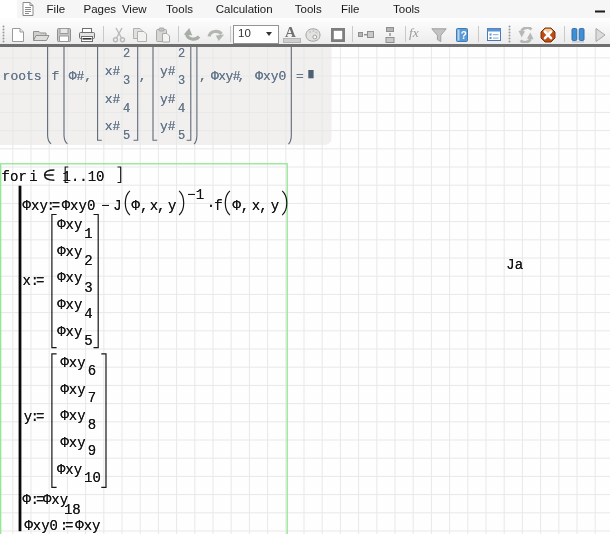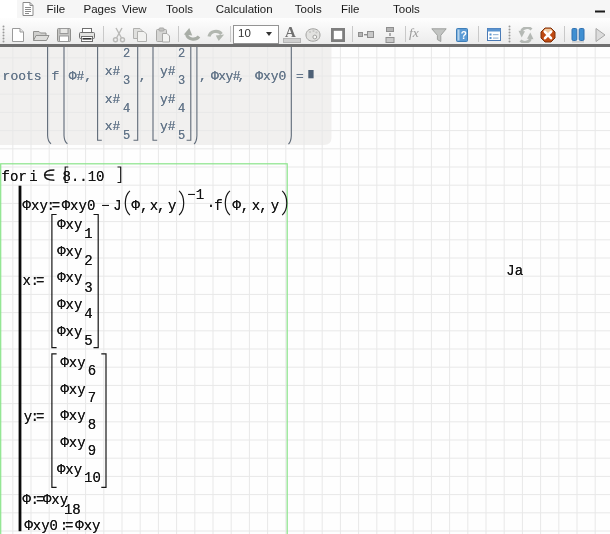--- a/index.html
+++ b/index.html
@@ -300,21 +300,21 @@
 <span class="sg" style="left:123.0px;top:1.5px">2</span>
 <span class="sg" style="left:178.0px;top:1.5px">2</span>
 <span class="sg" style="left:123.0px;top:29.0px">3</span>
 <span class="sg" style="left:178.0px;top:29.0px">3</span>
 <span class="sg" style="left:123.0px;top:56.5px">4</span>
 <span class="sg" style="left:178.0px;top:56.5px">4</span>
 <span class="sg" style="left:123.0px;top:84.0px">5</span>
 <span class="sg" style="left:178.0px;top:84.0px">5</span>
 <span class="m" style="left:1.6px;top:123.7px">for</span>
 <span class="m" style="left:29.3px;top:123.7px">i</span>
-<span class="m" style="left:62.5px;top:123.7px">8..10</span>
+<span class="m" style="left:62.5px;top:123.7px">1..10</span>
 <span class="m" style="left:22.6px;top:152.7px">Φxy</span>
 <span class="m" style="left:46.6px;top:152.7px">:</span>
 <span class="m" style="left:51.8px;top:152.7px">=</span>
 <span class="m" style="left:61.7px;top:152.7px">Φxy0</span>
 <span class="m" style="left:101.3px;top:152.7px">−</span>
 <span class="m" style="left:113.2px;top:152.7px">J</span>
 <span class="m" style="left:131.5px;top:152.7px">Φ,</span>
 <span class="m" style="left:149.8px;top:152.7px">x</span>
 <span class="m" style="left:157.0px;top:152.7px">,</span>
 <span class="m" style="left:167.9px;top:152.7px">y</span>
@@ -353,14 +353,14 @@
 <span class="m" style="left:84.0px;top:425.1px">10</span>
 <span class="m" style="left:22.6px;top:446.5px">Φ</span>
 <span class="m" style="left:30.4px;top:446.5px">:</span>
 <span class="m" style="left:36.0px;top:446.5px">=</span>
 <span class="m" style="left:42.9px;top:446.5px">Φxy</span>
 <span class="m" style="left:63.9px;top:457px">18</span>
 <span class="m" style="left:24.4px;top:473.3px">Φxy0</span>
 <span class="m" style="left:59.7px;top:473.3px">:</span>
 <span class="m" style="left:64.9px;top:473.3px">=</span>
 <span class="m" style="left:75.3px;top:473.3px">Φxy</span>
-<span class="m" style="left:506.3px;top:218px">Ja</span>
+<span class="m" style="left:506.3px;top:212.0px">Ja</span>
 </div>
 
 </body></html>

